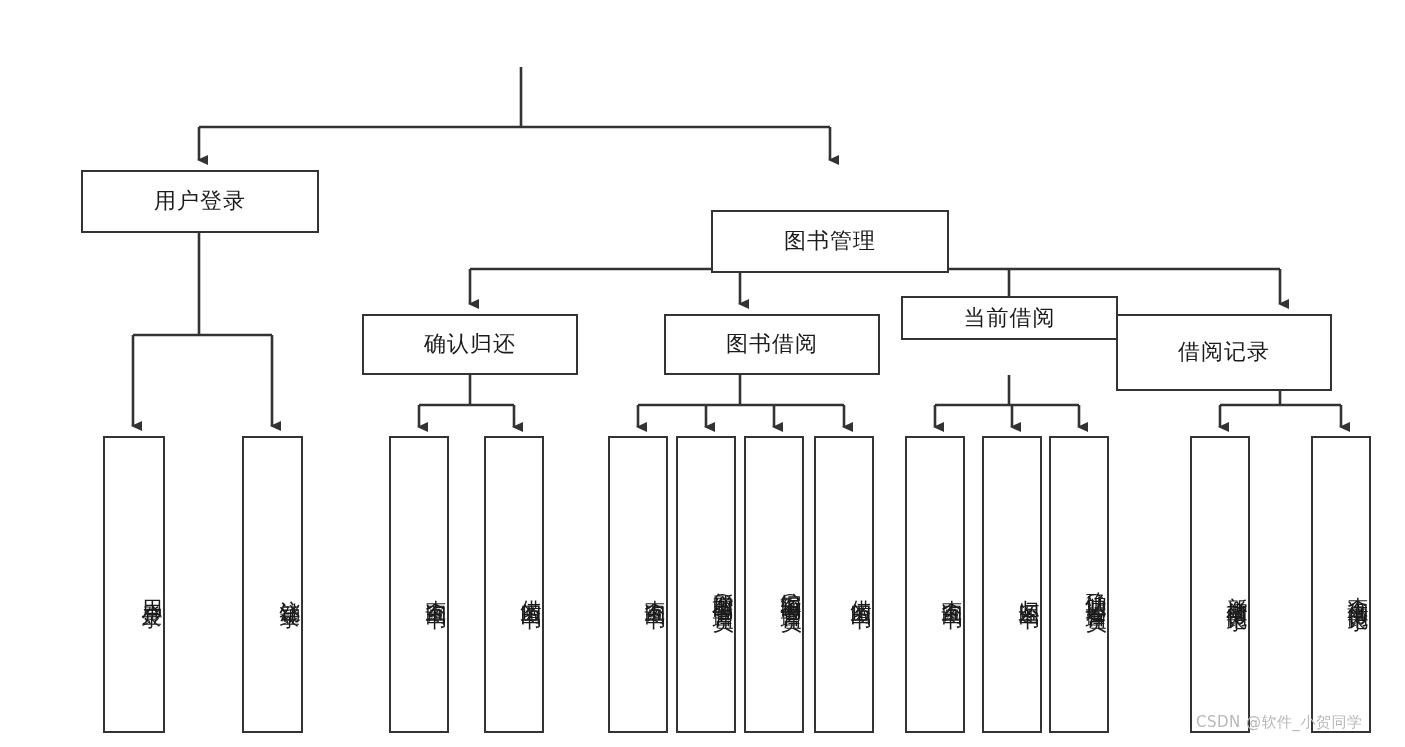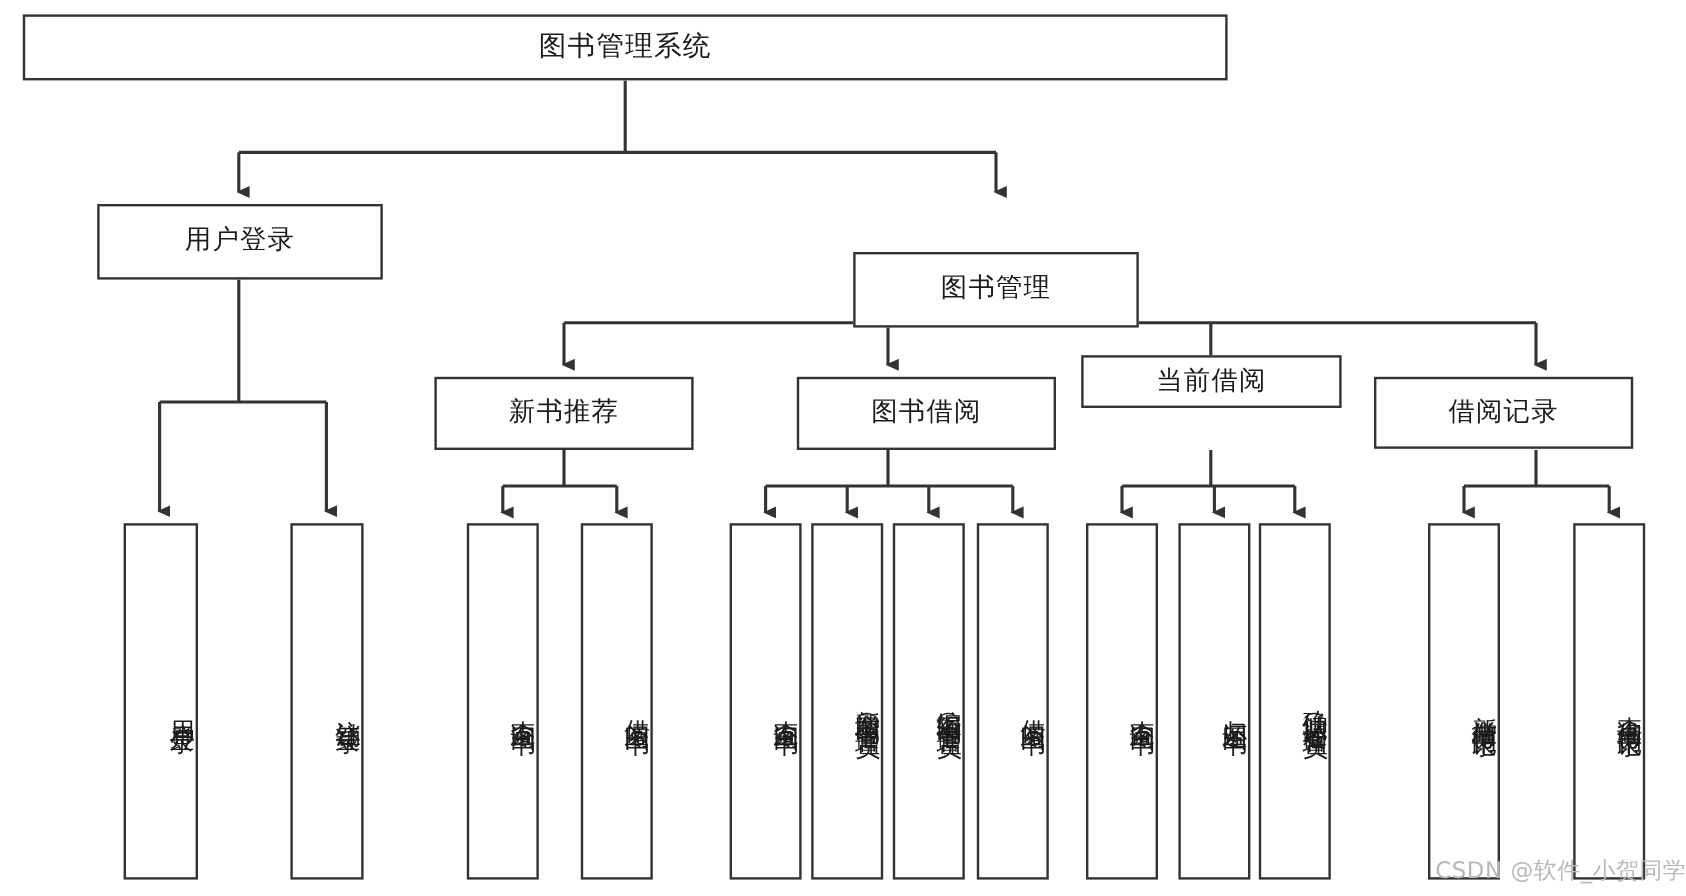--- a/index.html
+++ b/index.html
@@ -51,21 +51,21 @@
     line-height:1.05;
   }
   .node.v > span{
     writing-mode:vertical-rl;
     text-orientation:upright;
     display:block;
     white-space:nowrap;
   }
   .watermark{
     position:absolute;
-    font-size:19px;
+    font-size:15px;
     color:#b8b8b8;
     white-space:nowrap;
     letter-spacing:0.5px;
   }
 </style>
 </head>
 <body>
 
 <div id="canvas">
 
@@ -115,41 +115,38 @@
       <path d="M1012,405 L1012,427" marker-end="url(#arrow)"></path>
       <path d="M1079,405 L1079,427" marker-end="url(#arrow)"></path>
 
       <path d="M1280,375 L1280,405"></path>
       <path d="M1220,405 L1341,405"></path>
       <path d="M1220,405 L1220,427" marker-end="url(#arrow)"></path>
       <path d="M1341,405 L1341,427" marker-end="url(#arrow)"></path>
     </g>
   </svg>
 
-  <div class="node h root" style="left: 19px; top: 12px; width: 1004px; height: 55px;">
-    <span>图书管理系统</span>
-  </div>
 
   <div class="node h" style="left: 81px; top: 170px; width: 238px; height: 63px;">
     <span>用户登录</span>
   </div>
   <div class="node h" style="left: 711px; top: 170px; width: 238px; height: 63px; margin-top: 40px;">
     <span>图书管理</span>
   </div>
 
   <div class="node h" style="left: 362px; top: 314px; width: 216px; height: 61px;">
-    <span>新书推荐</span>
+    <span>确认归还</span>
   </div>
   <div class="node h" style="left: 664px; top: 314px; width: 216px; height: 61px;">
     <span>图书借阅</span>
   </div>
   <div class="node h" style="left: 901px; top: 296px; width: 217px; height: 44px;">
     <span>当前借阅</span>
   </div>
-  <div class="node h" style="left: 1145px; top: 314px; width: 216px; height: 60px; text-align: right;">
+  <div class="node h" style="left: 1116px; top: 314px; width: 216px; height: 77px; text-align: right;">
     <span>借阅记录</span>
   </div>
 
   <div class="node v" style="left: 103px; top: 436px; width: 62px; height: 297px;">
     <span>用户登录</span>
   </div>
   <div class="node v" style="left: 242px; top: 436px; width: 61px; height: 297px;">
     <span>注销登录</span>
   </div>
   <div class="node v" style="left: 389px; top: 436px; width: 60px; height: 297px;">

